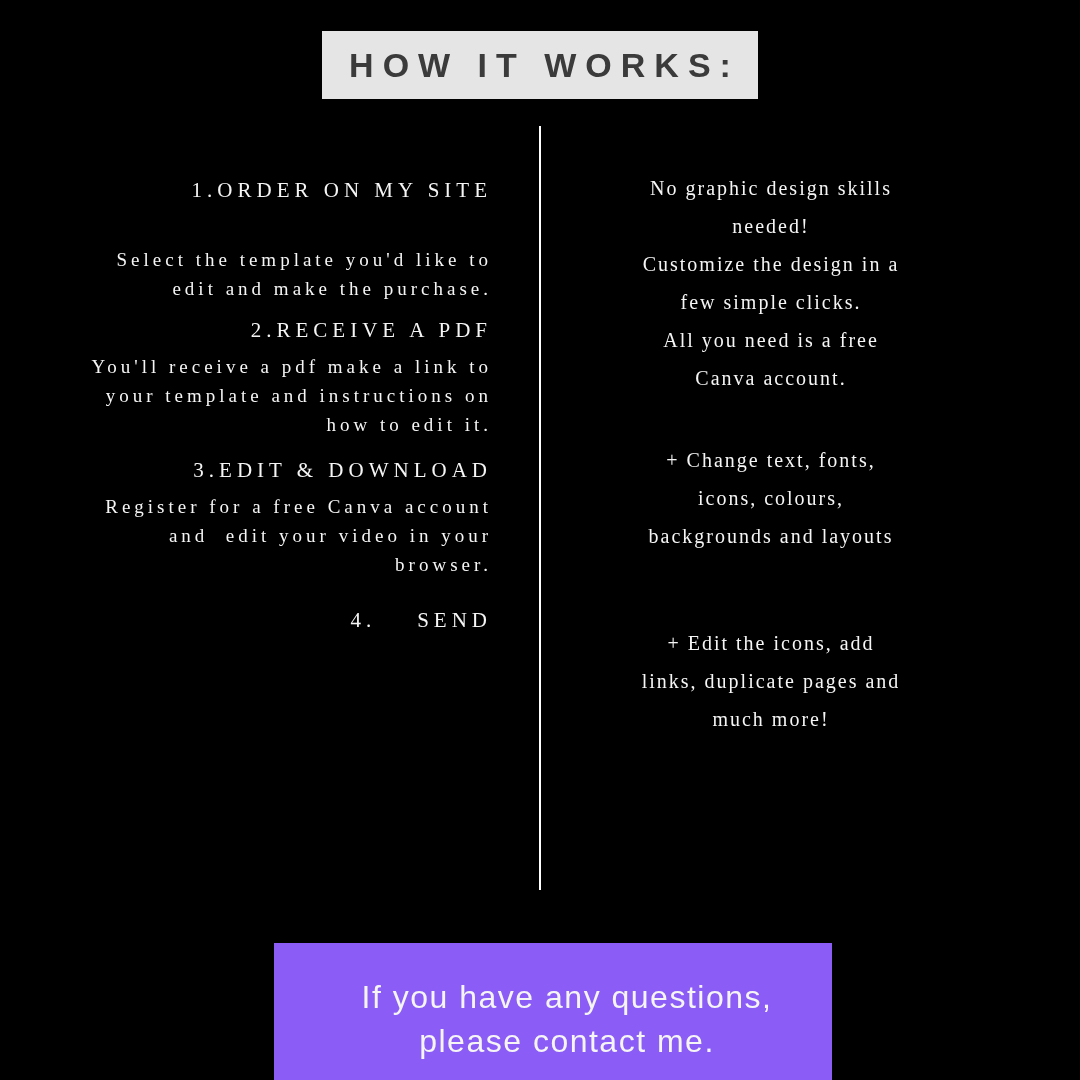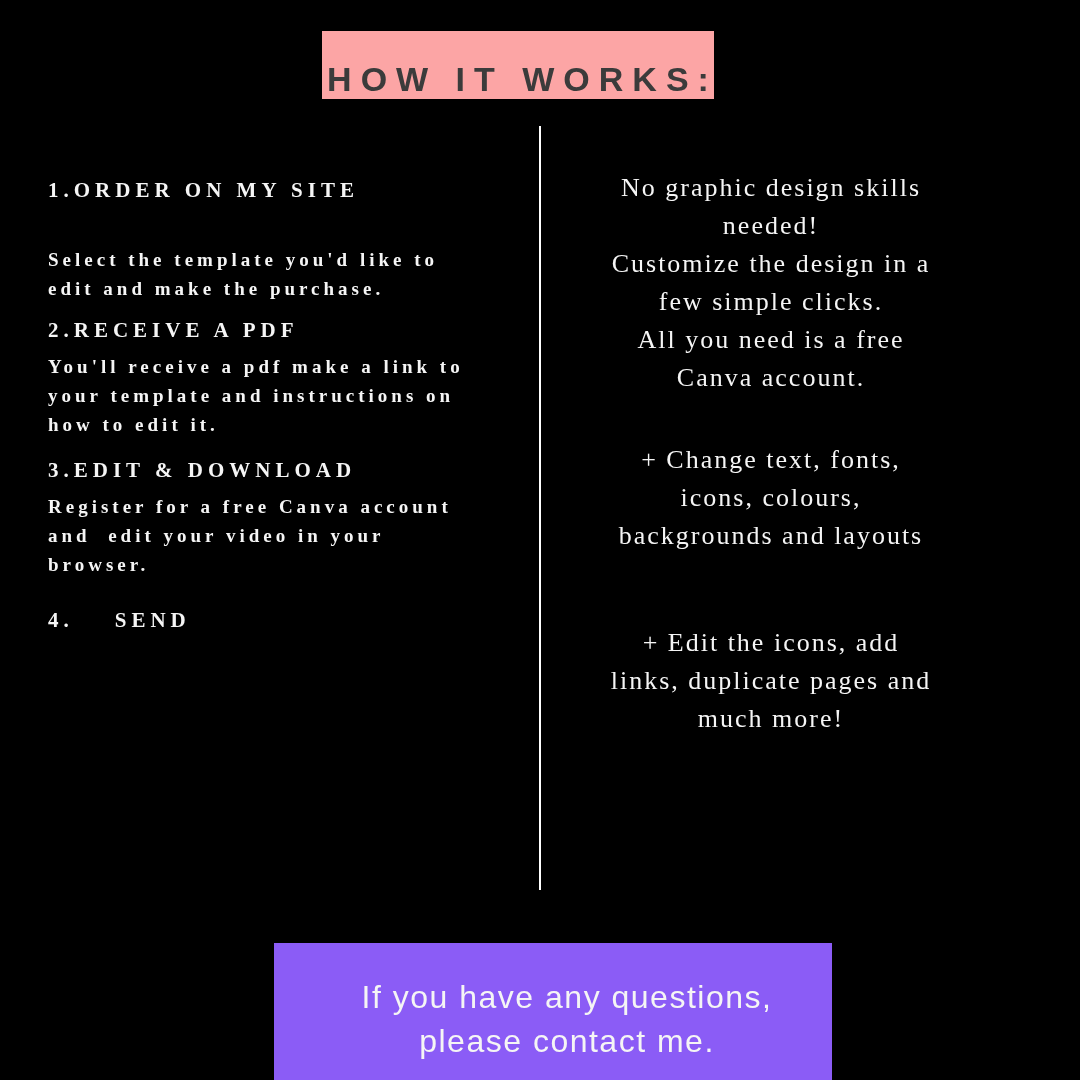--- a/index.html
+++ b/index.html
@@ -14,25 +14,25 @@
     background: #000000;
     overflow: hidden;
     font-family: "Liberation Serif", serif;
   }
 
   
   .title-box {
     position: absolute;
     left: 322px;
     top: 31px;
-    width: 392px;
+    width: 436px;
     height: 68px;
-    background: #fca5a5;
+    background: #e5e5e5;
     display: flex;
-    align-items: flex-end;
+    align-items: center;
     justify-content: center;
   }
   .title-text {
     font-family: "Liberation Sans", sans-serif;
     font-weight: 700;
     font-size: 34px;
     letter-spacing: 9px;
     text-indent: 9px;
     color: #3b3b3b;
     white-space: pre;
@@ -46,23 +46,22 @@
     width: 2px;
     height: 764px;
     background: #ffffff;
   }
 
   
   .left-col {
     position: absolute;
     left: 48px;
     width: 444px;
-    text-align: left;
+    text-align: right;
     color: #f5f5f5;
-    font-weight: bold;
   }
   .step-heading {
     font-size: 21px;
     line-height: 28px;
     letter-spacing: 5px;
     white-space: pre-wrap;
   }
   .step-body {
     margin-top: 8px;
     font-size: 19px;
@@ -77,21 +76,21 @@
   .step-3 { top: 456px; }
   .step-4 { top: 606px; }
 
   
   .right-col-block {
     position: absolute;
     left: 578px;
     width: 386px;
     text-align: center;
     color: #f5f5f5;
-    font-size: 26px;
+    font-size: 20px;
     line-height: 38px;
     letter-spacing: 2px;
     white-space: pre-wrap;
   }
   .rc-intro    { top: 169px; }
   .rc-feature1 { top: 441px; }
   .rc-feature2 { top: 592px; margin-top: 32px; }
 
   
   .footer-box {

